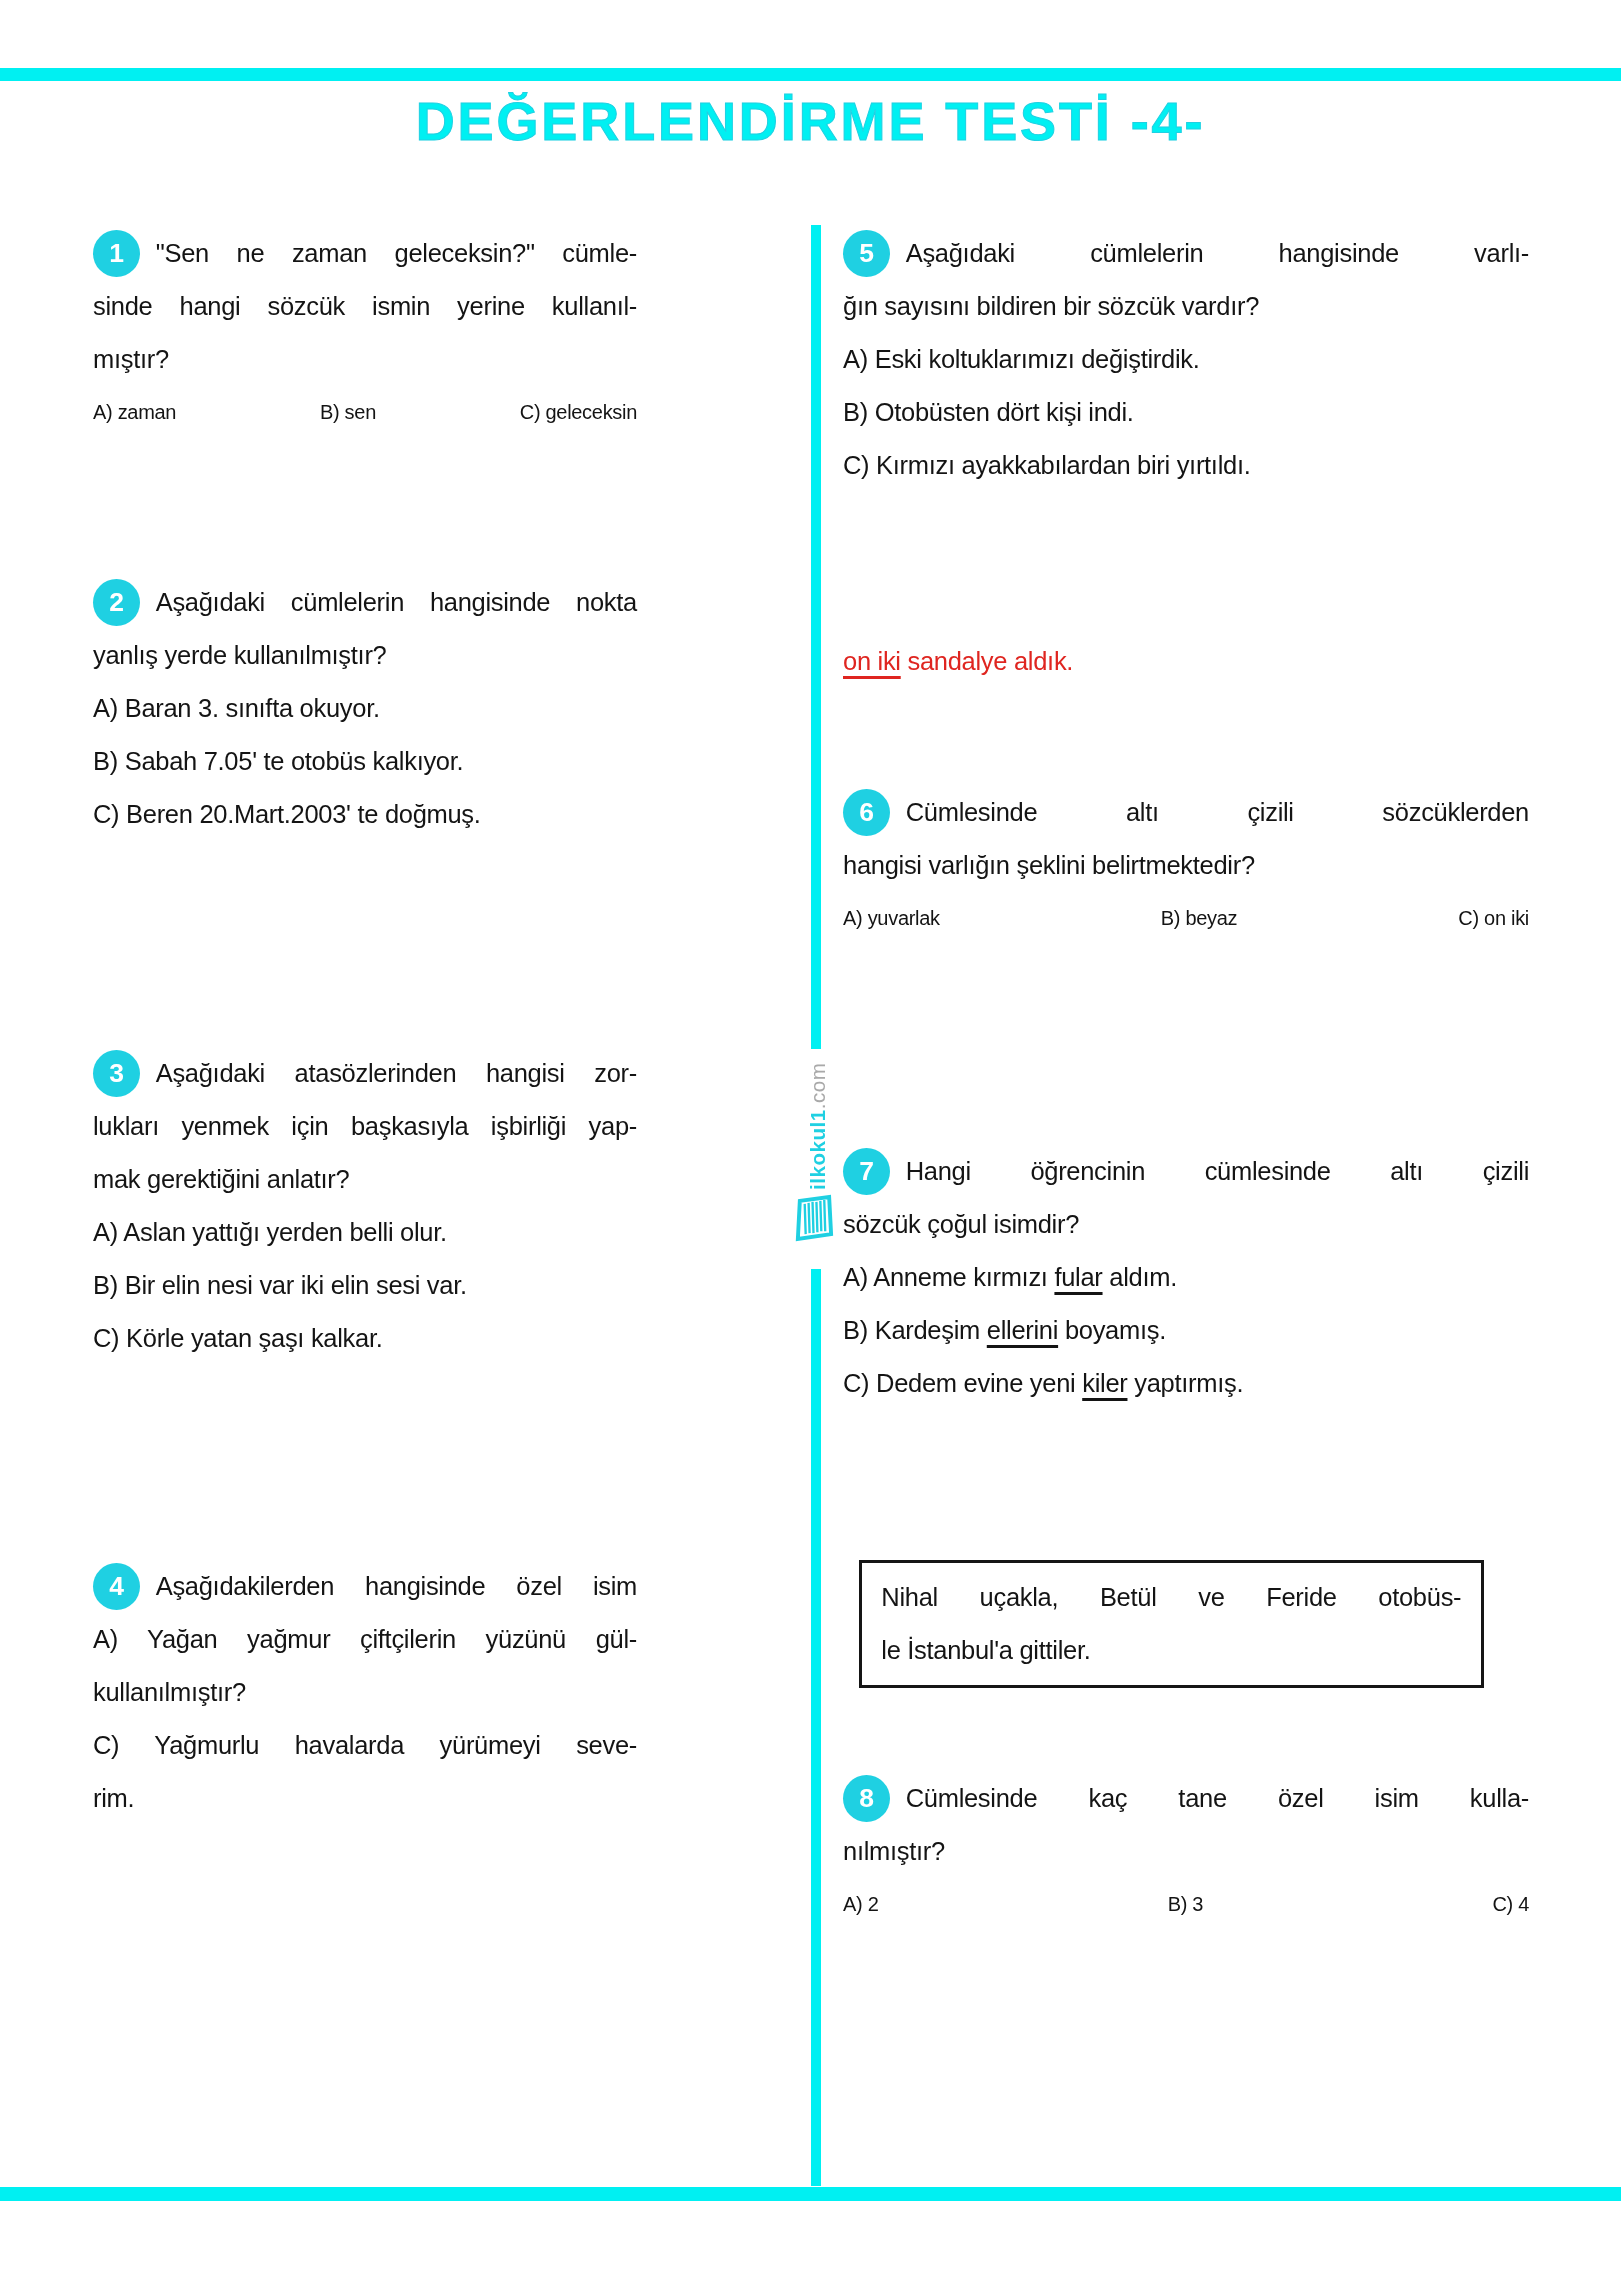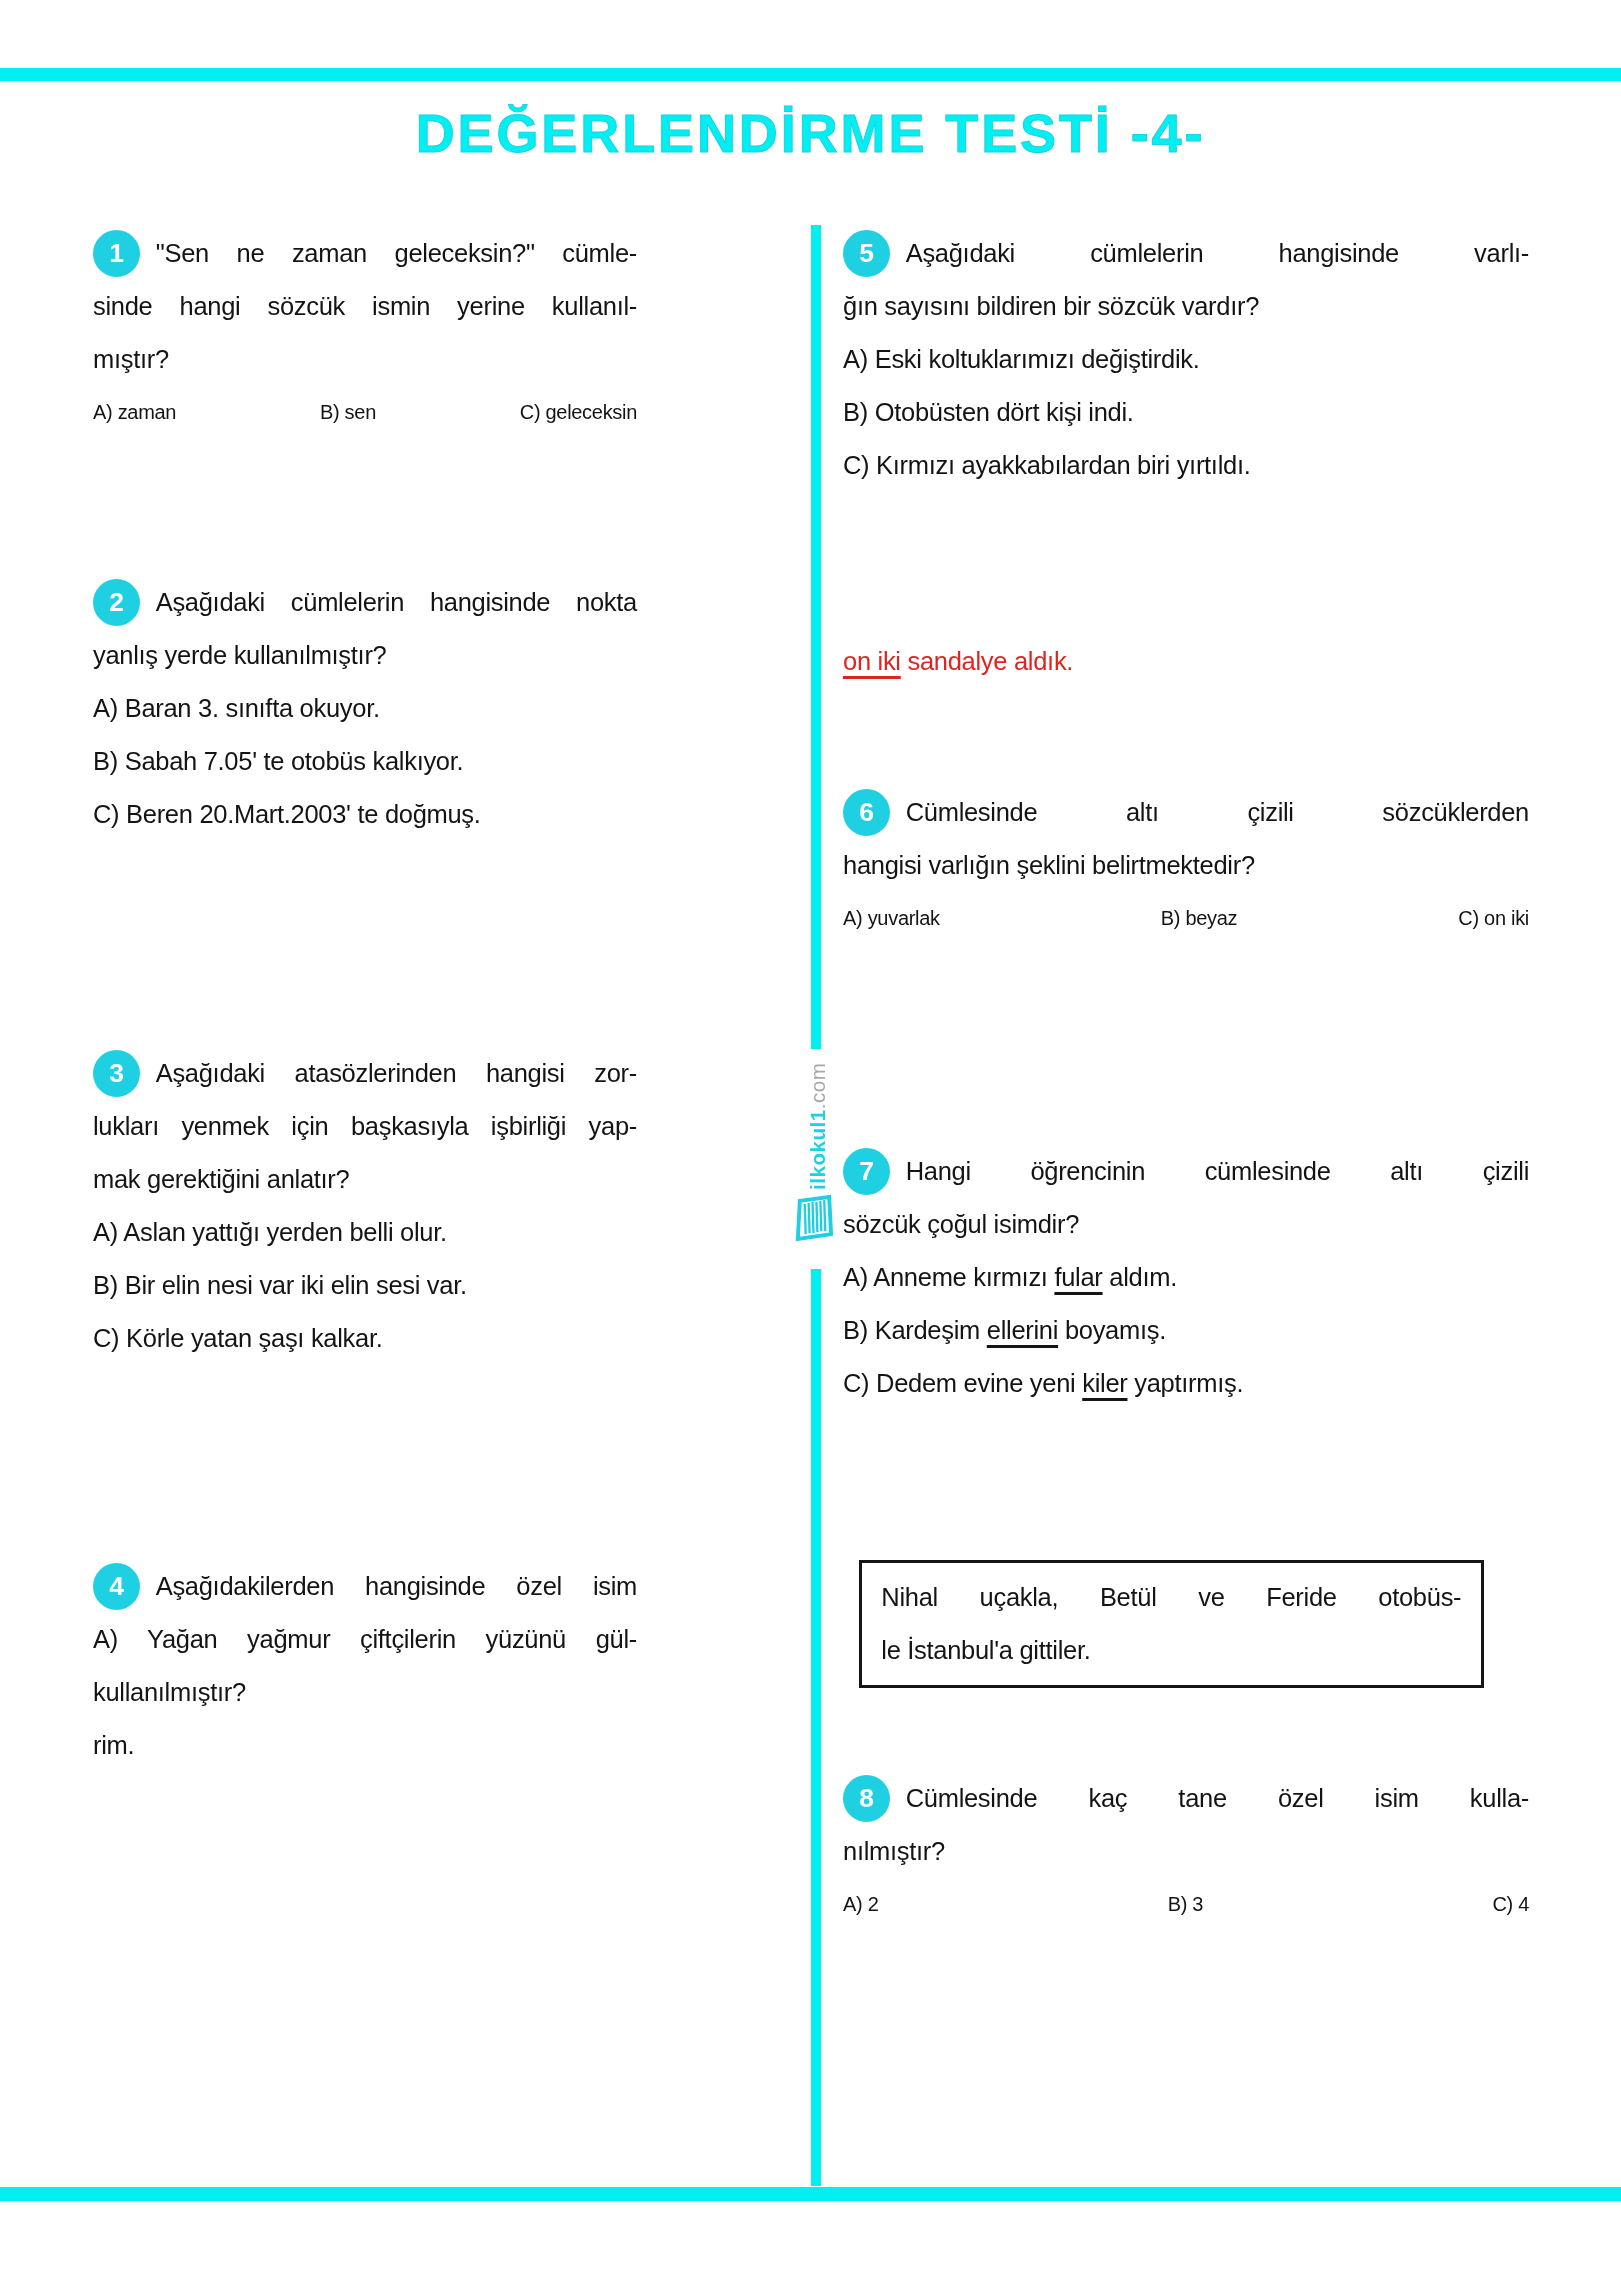--- a/index.html
+++ b/index.html
@@ -6,21 +6,21 @@
   .page {
     position:relative; width:1621px; height:2293px; background:#ffffff;
     font-family:"Liberation Sans", sans-serif; color:var(--ink,#141414);
     overflow:hidden;
     --bar:#00f0f2; --badge:#1fd0e2; --red:#df2520; --ink:#141414; --wmgray:#a9a9a9;
   }
   .bar { position:absolute; left:0; width:1621px; background:var(--bar); }
   .bar.top { top:68px; height:12.7px; }
   .bar.bottom { top:2187px; height:13.7px; }
   .title {
-    position:absolute; left:0; right:0; top:90px; margin:12px; text-align:center;
+    position:absolute; left:0; right:0; top:90px; margin:0; text-align:center;
     font-size:54px; font-weight:800; letter-spacing:2.9px; color:var(--bar);
     -webkit-text-stroke:1px var(--badge);
   }
   .divider { position:absolute; left:811px; width:9.8px; background:var(--bar); }
   .divider.seg1 { top:225px; height:824px; }
   .divider.seg2 { top:1269px; height:917px; }
   .col { position:absolute; top:0; }
   .col.left  { left:93px;  width:544px; }
   .col.right { left:843px; width:686px; }
   .block { position:absolute; left:0; right:0; }
@@ -98,20 +98,21 @@
         <div class="line"><span>B) Bir elin nesi var iki elin sesi var.</span></div>
         <div class="line"><span>C) Körle yatan şaşı kalkar.</span></div>
       </div>
       <div class="block" style="top: 1560px;">
         <div class="fline">
           <span class="badge">4</span>
           <div class="line just ftext"><span>Aşağıdakilerden hangisinde özel isim</span></div>
         </div>
         <div class="line just"><span>A) Yağan yağmur çiftçilerin yüzünü gül-</span></div>
         <div class="line"><span>kullanılmıştır?</span></div>
+        <div class="line just"><span>C) Yağmurlu havalarda yürümeyi seve-</span></div>
         <div class="line"><span>rim.</span></div>
       </div>
     </div>
   <div id="col-right" class="col right">
       <div class="block" style="top: 227px;">
         <div class="fline">
           <span class="badge">5</span>
           <div class="line just ftext"><span>Aşağıdaki cümlelerin hangisinde varlı-</span></div>
         </div>
         <div class="line"><span>ğın sayısını bildiren bir sözcük vardır?</span></div>

